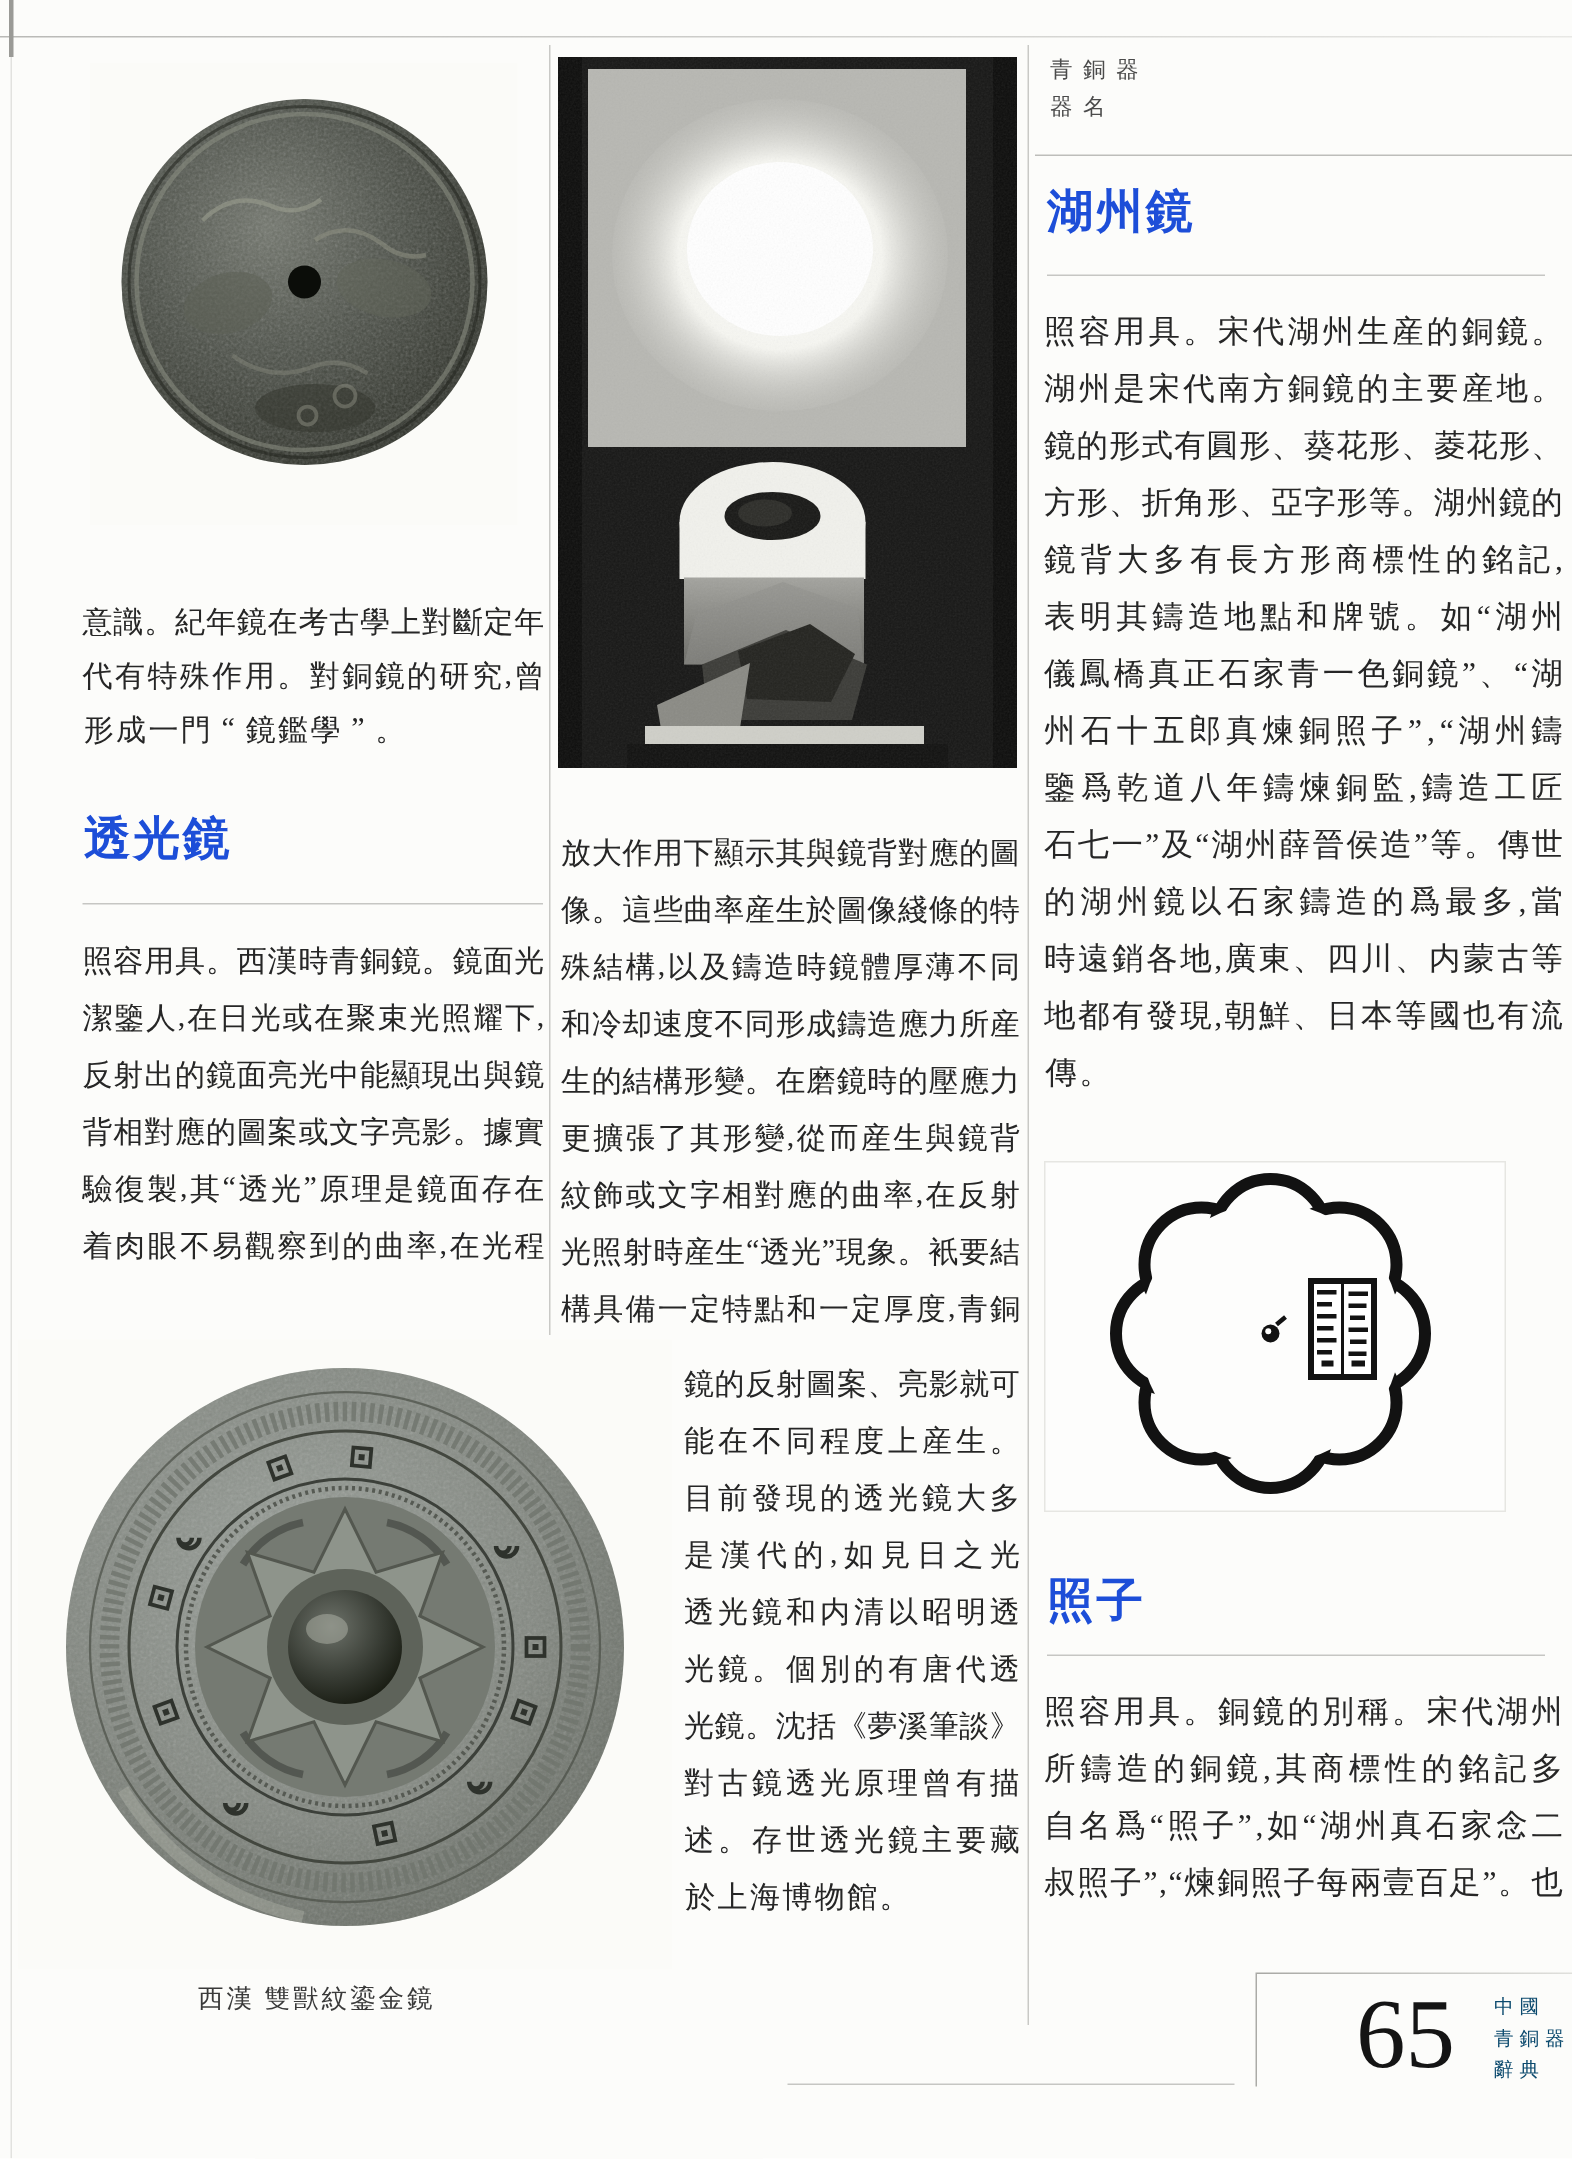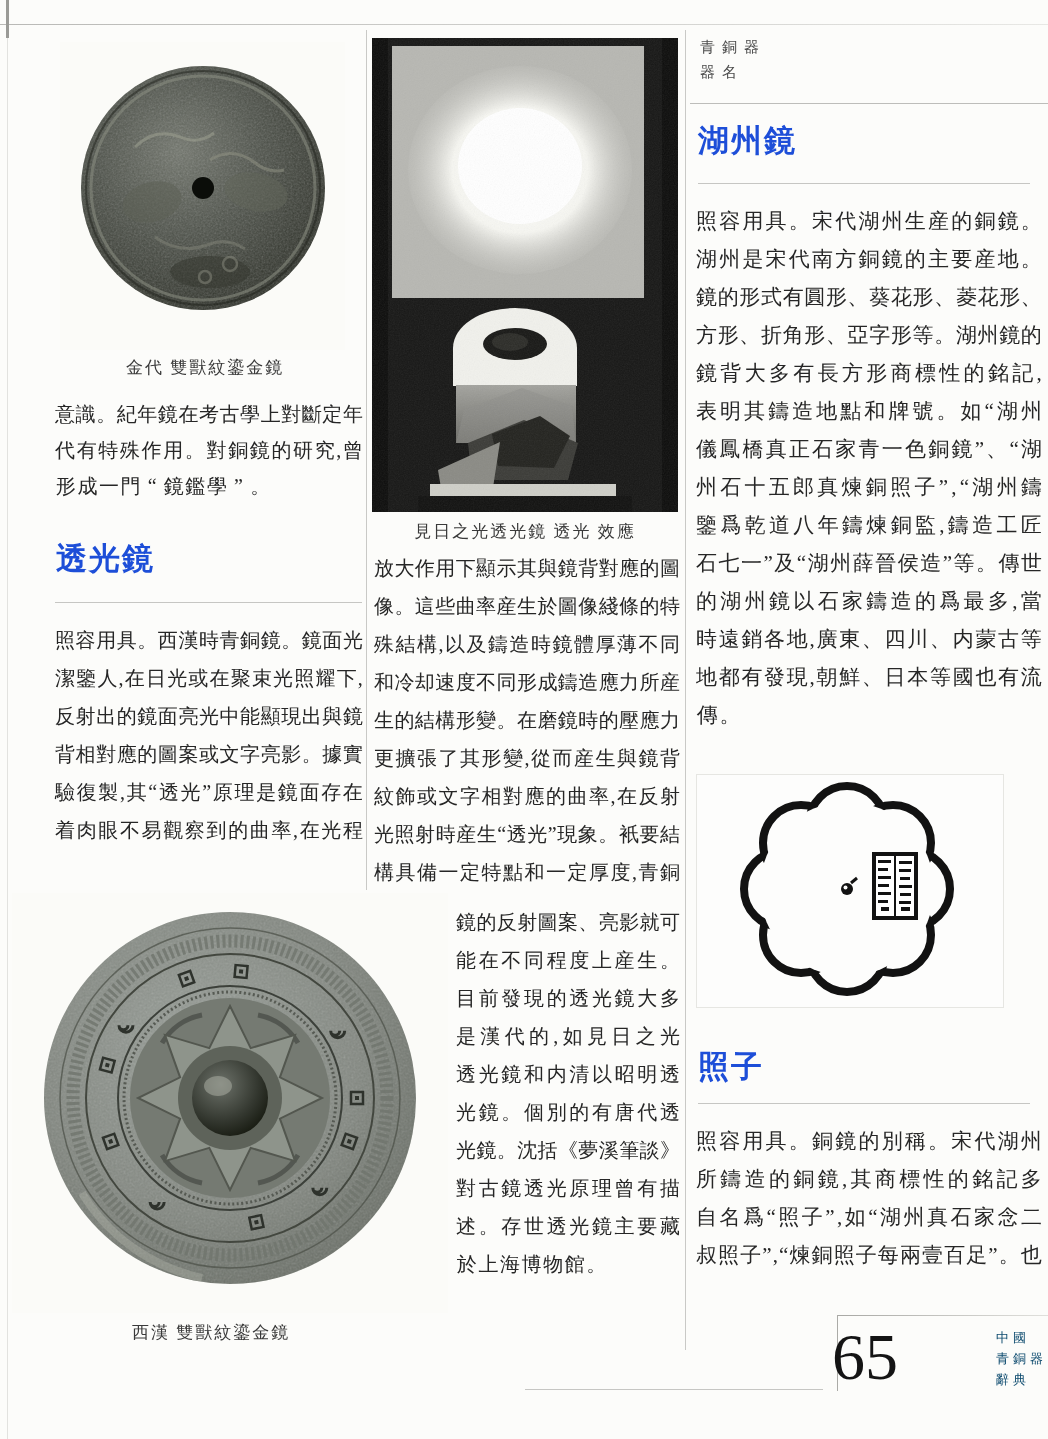--- a/index.html
+++ b/index.html
@@ -70,21 +70,20 @@
       <path d="M150,118 q22,-14 44,2 q14,12 30,8" fill="none" stroke="#8f9184" stroke-width="3" opacity="0.55"></path>
       <path d="M95,195 q25,18 52,8 q20,-8 38,4" fill="none" stroke="#83857a" stroke-width="3" opacity="0.5"></path>
       <ellipse cx="92" cy="160" rx="30" ry="20" fill="#5d6156" opacity="0.55" transform="rotate(-15 92 160)"></ellipse>
       <ellipse cx="196" cy="150" rx="32" ry="19" fill="#61655a" opacity="0.5" transform="rotate(12 196 150)"></ellipse>
       <ellipse cx="150" cy="230" rx="40" ry="16" fill="#31342b" opacity="0.5"></ellipse>
       <circle cx="170" cy="222" r="7" fill="none" stroke="#7e8074" stroke-width="2.5" opacity="0.6"></circle>
       <circle cx="145" cy="235" r="6" fill="none" stroke="#7e8074" stroke-width="2.5" opacity="0.6"></circle>
       <circle cx="143" cy="146" r="11" fill="#0b0d09"></circle>
     </svg>
   </div>
-  <div class="caption center" style="left:55px;top:356px;width:300px;">金代 雙獸紋鎏金鏡</div>
 
   <div class="textblock tb-p1" style="left:55px;top:396px;width:308px;">
       <div class="line"><span>意</span><span>識</span><span>。</span><span>紀</span><span>年</span><span>鏡</span><span>在</span><span>考</span><span>古</span><span>學</span><span>上</span><span>對</span><span>斷</span><span>定</span><span>年</span></div>
       <div class="line"><span>代</span><span>有</span><span>特</span><span>殊</span><span>作</span><span>用</span><span>。</span><span>對</span><span>銅</span><span>鏡</span><span>的</span><span>研</span><span>究</span><span>,</span><span>曾</span></div>
       <div class="line short"><span>形</span><span>成</span><span>一</span><span>門</span><span>“</span><span>鏡</span><span>鑑</span><span>學</span><span>”</span><span>。</span></div>
     </div>
 
   <div class="heading" style="left:56px;top:538px;">透光鏡</div>
   <div class="rule" style="left:55px;top:602px;width:307px;"></div>
 
@@ -195,21 +194,20 @@
       <rect x="84" y="347" width="120" height="58" fill="url(#body)"></rect>
       <polygon points="92,372 150,350 200,368 204,405 84,405" fill="#8e8e89" opacity="0.5"></polygon>
       <polygon points="96,405 152,382 206,405 196,442 100,442" fill="#3b3b37"></polygon>
       <polygon points="120,396 168,378 198,398 182,430 126,428" fill="#23231f"></polygon>
       <polygon points="66,432 128,404 120,456 70,456" fill="#8a8a84"></polygon>
       <rect x="58" y="446" width="186" height="14" fill="#cfcfc8"></rect>
       <rect x="46" y="458" width="214" height="16" fill="#111110"></rect>
       <rect x="0" y="0" width="306" height="474" fill="#dddddd" filter="url(#grain3)"></rect>
     </svg>
   </div>
-  <div class="caption center" style="left:372px;top:520px;width:306px;">見日之光透光鏡 透光 效應</div>
 
   <div class="textblock" style="left:374px;top:549px;width:306px;">
       <div class="line"><span>放</span><span>大</span><span>作</span><span>用</span><span>下</span><span>顯</span><span>示</span><span>其</span><span>與</span><span>鏡</span><span>背</span><span>對</span><span>應</span><span>的</span><span>圖</span></div>
       <div class="line"><span>像</span><span>。</span><span>這</span><span>些</span><span>曲</span><span>率</span><span>産</span><span>生</span><span>於</span><span>圖</span><span>像</span><span>綫</span><span>條</span><span>的</span><span>特</span></div>
       <div class="line"><span>殊</span><span>結</span><span>構</span><span>,</span><span>以</span><span>及</span><span>鑄</span><span>造</span><span>時</span><span>鏡</span><span>體</span><span>厚</span><span>薄</span><span>不</span><span>同</span></div>
       <div class="line"><span>和</span><span>冷</span><span>却</span><span>速</span><span>度</span><span>不</span><span>同</span><span>形</span><span>成</span><span>鑄</span><span>造</span><span>應</span><span>力</span><span>所</span><span>産</span></div>
       <div class="line"><span>生</span><span>的</span><span>結</span><span>構</span><span>形</span><span>變</span><span>。</span><span>在</span><span>磨</span><span>鏡</span><span>時</span><span>的</span><span>壓</span><span>應</span><span>力</span></div>
       <div class="line"><span>更</span><span>擴</span><span>張</span><span>了</span><span>其</span><span>形</span><span>變</span><span>,</span><span>從</span><span>而</span><span>産</span><span>生</span><span>與</span><span>鏡</span><span>背</span></div>
       <div class="line"><span>紋</span><span>飾</span><span>或</span><span>文</span><span>字</span><span>相</span><span>對</span><span>應</span><span>的</span><span>曲</span><span>率</span><span>,</span><span>在</span><span>反</span><span>射</span></div>
       <div class="line"><span>光</span><span>照</span><span>射</span><span>時</span><span>産</span><span>生</span><span>“</span><span>透</span><span>光</span><span>”</span><span>現</span><span>象</span><span>。</span><span>衹</span><span>要</span><span>結</span></div>
@@ -298,20 +296,20 @@
 
   <div class="textblock tb-right" style="left:696px;top:1122px;width:346px;">
       <div class="line"><span>照</span><span>容</span><span>用</span><span>具</span><span>。</span><span>銅</span><span>鏡</span><span>的</span><span>別</span><span>稱</span><span>。</span><span>宋</span><span>代</span><span>湖</span><span>州</span></div>
       <div class="line"><span>所</span><span>鑄</span><span>造</span><span>的</span><span>銅</span><span>鏡</span><span>,</span><span>其</span><span>商</span><span>標</span><span>性</span><span>的</span><span>銘</span><span>記</span><span>多</span></div>
       <div class="line"><span>自</span><span>名</span><span>爲</span><span>“</span><span>照</span><span>子</span><span>”</span><span>,</span><span>如</span><span>“</span><span>湖</span><span>州</span><span>真</span><span>石</span><span>家</span><span>念</span><span>二</span></div>
       <div class="line"><span>叔</span><span>照</span><span>子</span><span>”</span><span>,</span><span>“</span><span>煉</span><span>銅</span><span>照</span><span>子</span><span>每</span><span>兩</span><span>壹</span><span>百</span><span>足</span><span>”</span><span>。</span><span>也</span></div>
     </div>
 
   <div class="rule" style="left:838px;top:1315px;width:210px;background:linear-gradient(to right,#a8a8a4,#e0e0dc);"></div>
   <div class="vrule" style="left:837px;top:1315px;height:76px;background:#ababa7;"></div>
-  <div class="pagenum" style="left:832px;top:1324px;width:108px;text-align:left;">65</div>
+  <div class="pagenum" style="left:862px;top:1324px;width:108px;text-align:right;">65</div>
   <div class="booktitle" style="left:996px;top:1327px;">
     <div>中國</div>
     <div>青銅器</div>
     <div>辭典</div>
   </div>
 
 </div>
 
 </body></html>

